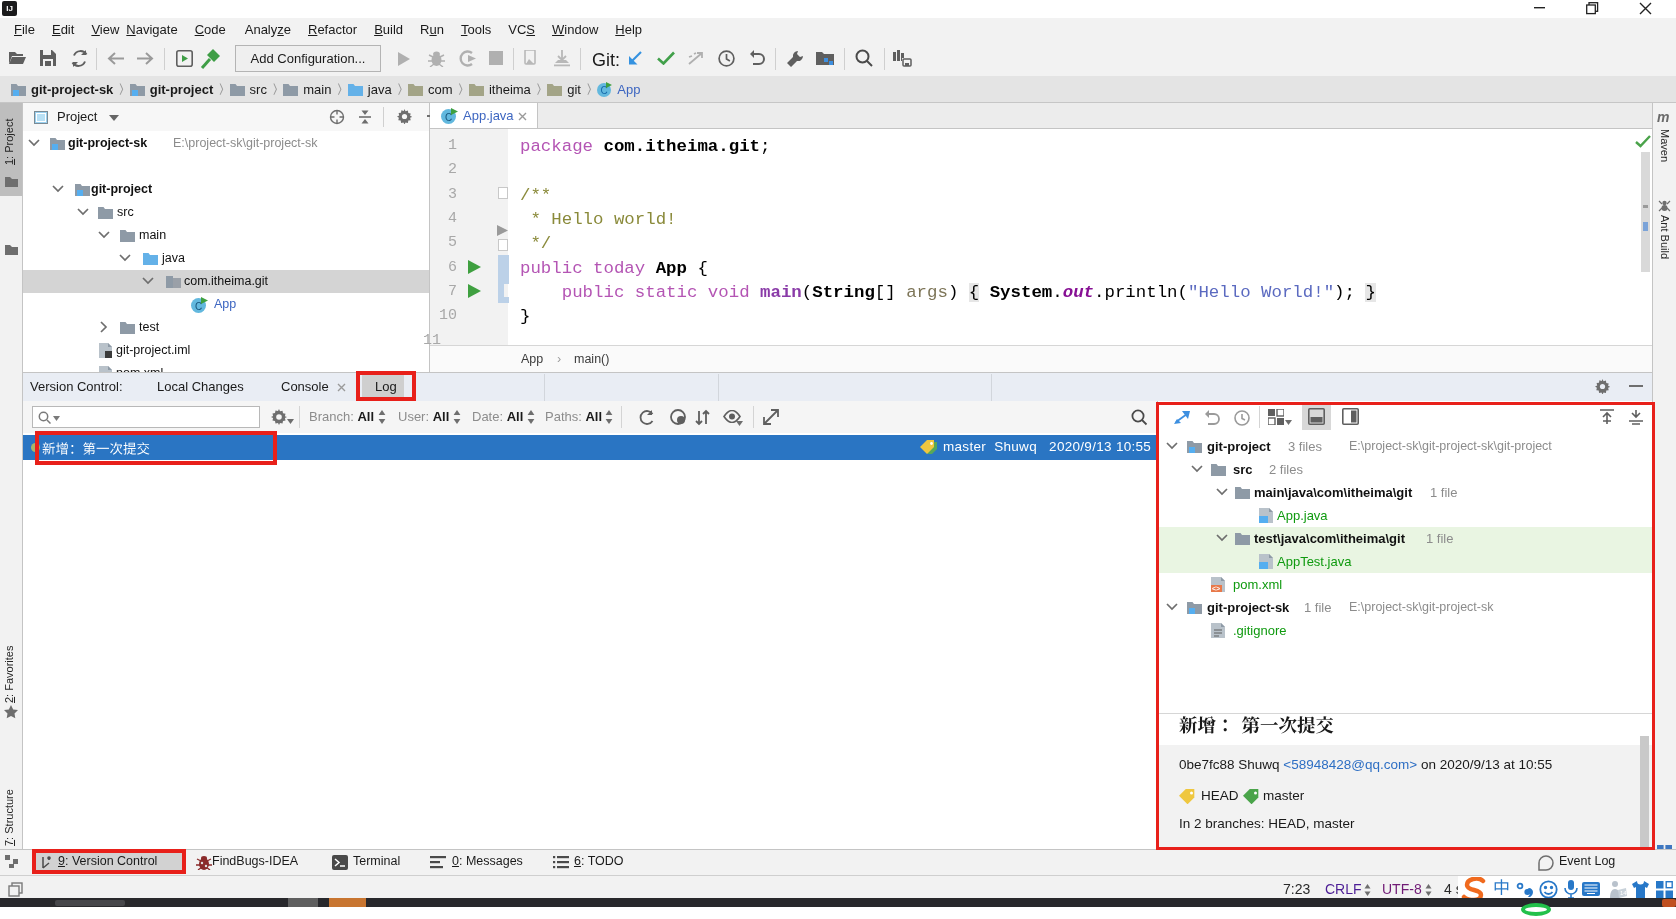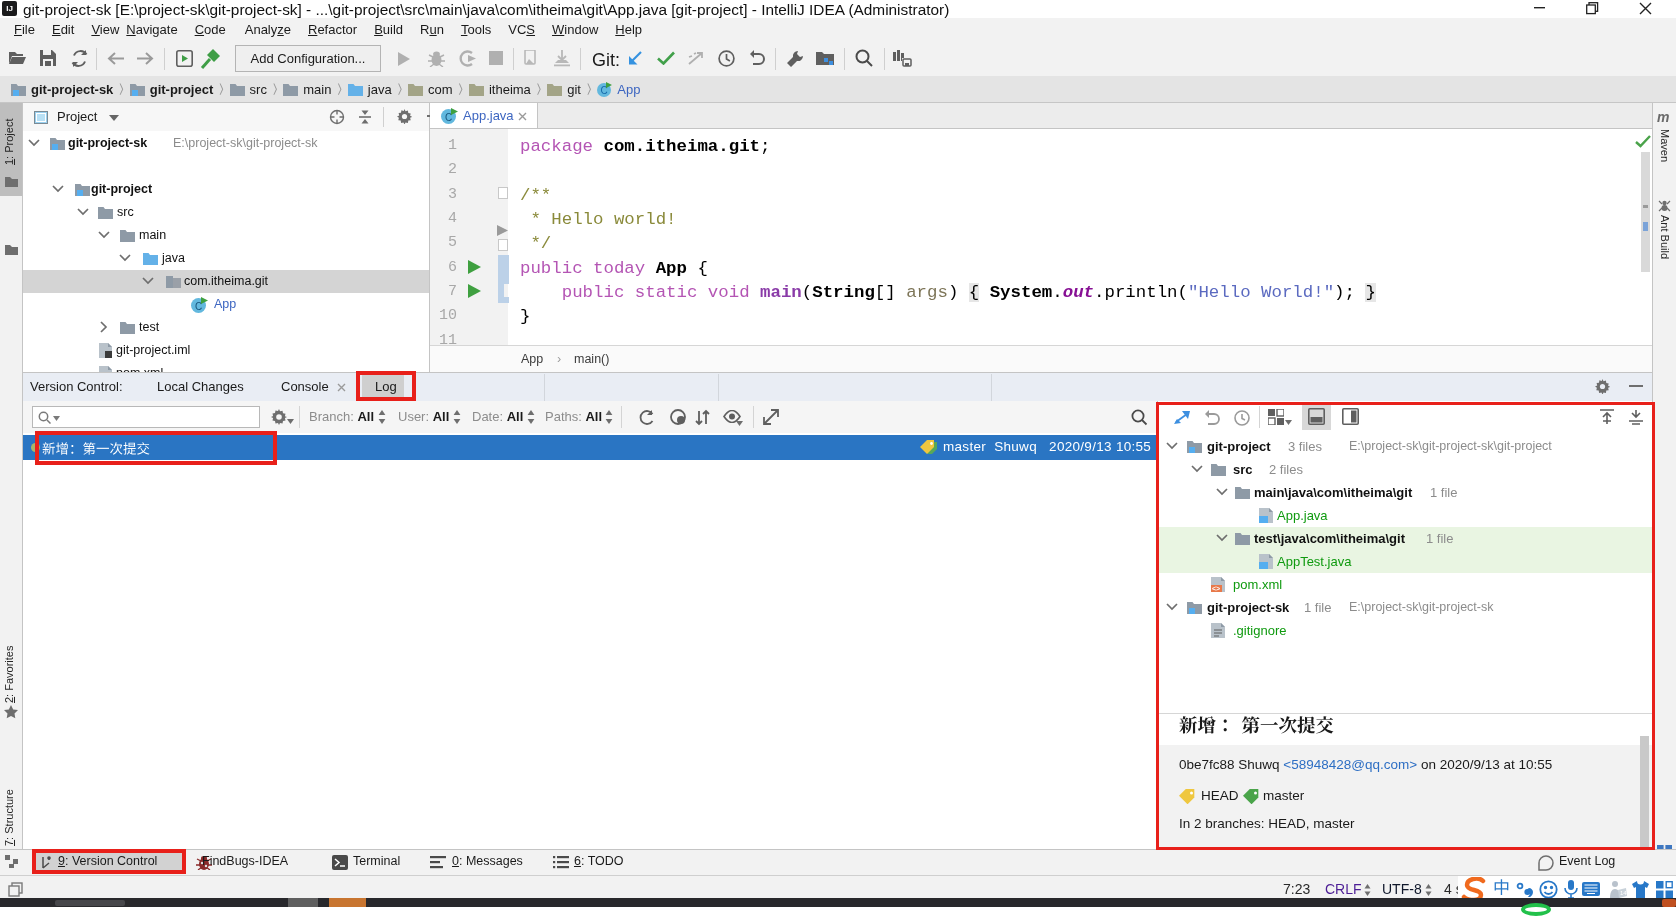--- a/index.html
+++ b/index.html
@@ -29,21 +29,20 @@
       <path id="b-yi" d="M825 538 742 422H35L45 390H941C958 390 970 395 973 406C918 458 825 538 825 538Z"></path>
       <path id="b-ci" d="M25 234 100 101C112 106 120 120 122 133C253 239 344 327 401 385L396 394C245 324 87 256 25 234ZM89 767 81 761C132 714 184 640 199 572C321 488 418 732 89 767ZM453 849C422 673 349 503 269 395L280 387C365 441 438 514 497 609H550C543 298 472 73 152 -76L158 -88C514 10 624 207 657 488C673 235 720 21 876 -88C886 -18 922 23 980 37L982 48C758 148 685 329 667 600H666V609H818C803 549 777 470 751 414L759 407C827 451 902 525 944 585C965 587 976 589 984 597L875 701L812 638H514C539 681 561 728 580 780C604 779 615 788 620 800Z"></path>
       <path id="b-ti" d="M433 778V426H450C496 426 545 451 545 462V492H774V444H793C810 444 832 449 849 456L798 390H372L380 362H604V66C565 83 534 110 510 153C521 185 531 220 539 258C561 260 572 269 576 283L422 310C419 142 367 11 282 -81L293 -91C386 -47 453 19 498 124C546 -28 632 -67 780 -67C816 -67 900 -67 936 -67C935 -20 950 21 983 29V41C932 40 829 40 784 40C760 40 737 41 716 42V193H918C932 193 943 198 946 209C905 248 837 304 837 304L776 222H716V362H941C955 362 965 367 968 377C934 408 882 449 865 462C877 467 886 473 886 476V731C907 735 921 744 927 752L816 836L764 778H550L433 825ZM545 621H774V520H545ZM545 649V750H774V649ZM20 365 63 227C75 230 86 241 90 254L155 291V52C155 40 151 36 136 36C118 36 36 41 36 41V27C78 19 97 8 109 -9C122 -27 126 -54 128 -89C250 -78 266 -35 266 44V356C324 392 370 422 405 446L402 457L266 422V585H388C402 585 411 590 414 601C382 637 324 692 324 692L274 613H266V807C291 811 301 821 303 836L155 850V613H31L39 585H155V395C96 381 48 370 20 365Z"></path>
       <path id="b-jiao" d="M297 623C261 532 181 414 86 340L93 329C225 373 336 456 401 537C424 534 433 541 439 551ZM594 607 586 599C664 547 754 454 789 374C917 312 972 567 594 607ZM52 682 60 654H921C936 654 948 659 950 670C903 711 824 770 824 770L754 682H559V808C586 813 594 823 596 837L438 849V682ZM330 423 317 414C347 319 390 240 444 174C347 67 211 -20 33 -75L39 -88C240 -57 394 13 508 106C606 15 730 -47 873 -89C889 -31 925 6 977 16L979 28C835 52 692 95 573 165C631 224 677 289 711 359C736 356 746 363 751 373L603 438C577 363 538 290 487 224C420 278 366 343 330 423Z"></path>
       <path id="b-zhong" d="M786 333H561V600H786ZM598 833 436 849V629H223L90 681V205H108C159 205 213 233 213 246V304H436V-89H460C507 -89 561 -59 561 -45V304H786V221H807C848 221 910 243 911 250V580C931 584 945 593 951 601L833 691L777 629H561V804C588 808 596 819 598 833ZM213 333V600H436V333Z"></path>
     </defs>
   </svg>
 
 <div class="abs" style="left:0;top:0;width:1676px;height:18px;background:#fff">
   <div class="abs" style="left:2px;top:1px;width:15px;height:15px;background:#1b1b1c;border-radius:2px;color:#fff;font-size:8px;font-weight:bold;display:flex;align-items:center;justify-content:center">IJ</div>
-  <div class="abs" style="left:23px;top:1px;font-size:15.4px;color:#101010;white-space:nowrap">git-project-sk [E:\project-sk\git-project-sk] - ...\git-project\src\main\java\com\itheima\git\App.java [git-project] - IntelliJ IDEA (Administrator)</div>
   <svg class="abs" style="left:1534px;top:7px" width="12" height="2">
       <rect width="11" height="1.4" fill="#222"></rect>
     </svg>
   <svg class="abs" style="left:1586px;top:2px" width="13" height="13">
       <rect x="3" y="0.7" width="8.6" height="8.6" fill="none" stroke="#222" stroke-width="1.3"></rect>
       <rect x="0.7" y="3" width="8.6" height="8.6" fill="#fff" stroke="#222" stroke-width="1.3"></rect>
     </svg>
   <svg class="abs" style="left:1639px;top:2px" width="13" height="13">
       <path d="M1 1L12 12M12 1L1 12" stroke="#222" stroke-width="1.4"></path>
     </svg>
@@ -383,21 +382,21 @@
     <div class="abs" style="left:0;top:0;width:78px;height:216px;background:#f2f2f2"></div>
     <div class="abs mono" style="left:0;top:0;width:27px;text-align:right;font-size:15px;color:#a8a8a8">
       <div class="abs" style="right:0;top:8px">1</div>
       <div class="abs" style="right:0;top:32px">2</div>
       <div class="abs" style="right:0;top:57px">3</div>
       <div class="abs" style="right:0;top:81px">4</div>
       <div class="abs" style="right:0;top:105px">5</div>
       <div class="abs" style="right:0;top:130px">6</div>
       <div class="abs" style="right:0;top:154px">7</div>
       <div class="abs" style="right:0;top:178px">10</div>
-      <div class="abs" style="right:0;top:203px">11</div>
+      <div class="abs" style="right:16px;top:203px">11</div>
     </div>
     <div class="abs" style="left:68px;top:58px;width:10px;height:12px;background:#fff;border:1px solid #c8c8c8"></div>
     <svg class="abs" style="left:66px;top:95px" width="13" height="13">
         <path d="M1 1l11 5.5L1 12z" fill="#9a9a9a"></path>
       </svg>
     <div class="abs" style="left:68px;top:110px;width:10px;height:12px;background:#fff;border:1px solid #c8c8c8"></div>
     <svg class="abs" style="left:37px;top:130px" width="15" height="16">
         <path d="M1 1l13 7-13 7z" fill="#3fa040"></path>
       </svg>
     <svg class="abs" style="left:37px;top:154px" width="15" height="16">
@@ -725,21 +724,21 @@
       <circle cx="10" cy="3" r="1.8" fill="#4a4a4a" stroke="none"></circle>
     </svg>
   <span class="abs" style="left:58px;top:4px"><span class="u">9</span>: Version Control</span>
   <svg class="abs" style="left:196px;top:5px" width="16" height="15">
       <ellipse cx="8" cy="9" rx="5" ry="6" fill="#8a2a2a"></ellipse>
       <ellipse cx="8" cy="3.5" rx="3" ry="2.4" fill="#8a2a2a"></ellipse>
       <path d="M1 4l4 2M15 4l-4 2M0 10h4M16 10h-4M2 15l4-3M14 15l-4-3" stroke="#8a2a2a" stroke-width="1.3" fill="none"></path>
       <circle cx="6" cy="8" r="1.2" fill="#e0e0e0"></circle>
       <circle cx="10" cy="11" r="1.2" fill="#e0e0e0"></circle>
     </svg>
-  <span class="abs" style="left:202px;top:4px">FindBugs-IDEA</span>
+  <span class="abs" style="left:212px;top:4px">FindBugs-IDEA</span>
   <svg class="abs" style="left:332px;top:5px" width="16" height="15">
       <rect width="16" height="15" rx="2" fill="#4a4a4a"></rect>
       <path d="M3 4l4 3.5L3 11" stroke="#fff" stroke-width="1.5" fill="none"></path>
       <path d="M8 11h5" stroke="#fff" stroke-width="1.5"></path>
     </svg>
   <span class="abs" style="left:353px;top:4px">Terminal</span>
   <svg class="abs" style="left:430px;top:6px" width="16" height="13" fill="#4a4a4a">
       <rect x="0" y="0" width="16" height="2.2"></rect>
       <rect x="0" y="5" width="10" height="2.2"></rect>
       <rect x="0" y="10" width="13" height="2.2"></rect>
@@ -764,21 +763,21 @@
   <svg class="abs" style="left:8px;top:6px" width="15" height="15" fill="none" stroke="#7a7a7a" stroke-width="1.4">
       <rect x="4" y="1" width="10" height="10"></rect>
       <rect x="1" y="4" width="10" height="10" fill="#f2f2f2"></rect>
     </svg>
   <span class="abs" style="left:1283px;top:5px;font-size:14px;color:#2a2a2a">7:23</span>
   <span class="abs" style="left:1325px;top:5px;font-size:14px;color:#4c1d95">CRLF</span>
   <svg class="abs" style="left:1364px;top:8px" width="7" height="12" fill="#6e6e6e">
       <path d="M3.5 0l3 4.4H.5z"></path>
       <path d="M3.5 12L.5 7.6h6z"></path>
     </svg>
-  <span class="abs" style="left:1382px;top:5px;font-size:14px;color:#0f172a">UTF-8</span>
+  <span class="abs" style="left:1382px;top:5px;font-size:14px;color:#701a75">UTF-8</span>
   <svg class="abs" style="left:1425px;top:8px" width="7" height="12" fill="#6e6e6e">
       <path d="M3.5 0l3 4.4H.5z"></path>
       <path d="M3.5 12L.5 7.6h6z"></path>
     </svg>
   <span class="abs" style="left:1444px;top:5px;font-size:14px;color:#2a2a2a">4 s</span>
   <div class="abs" style="left:1458px;top:0;width:218px;height:23px;background:#fff"></div>
   <svg class="abs" style="left:1461px;top:1px" width="29" height="25">
       <path d="M22 4C20 2 16 1 12 2 8 3 6 5 6 8c0 3 3 4 7 5s7 2 7 5c0 3-3 5-7 5-4 0-8-1-10-3" fill="none" stroke="#f06a1e" stroke-width="4.5" stroke-linecap="round"></path>
     </svg>
   <div class="abs" style="left:1493px;top:3px"><svg width="17" height="19" style="fill:#2878c8;vertical-align:-3.7px">

